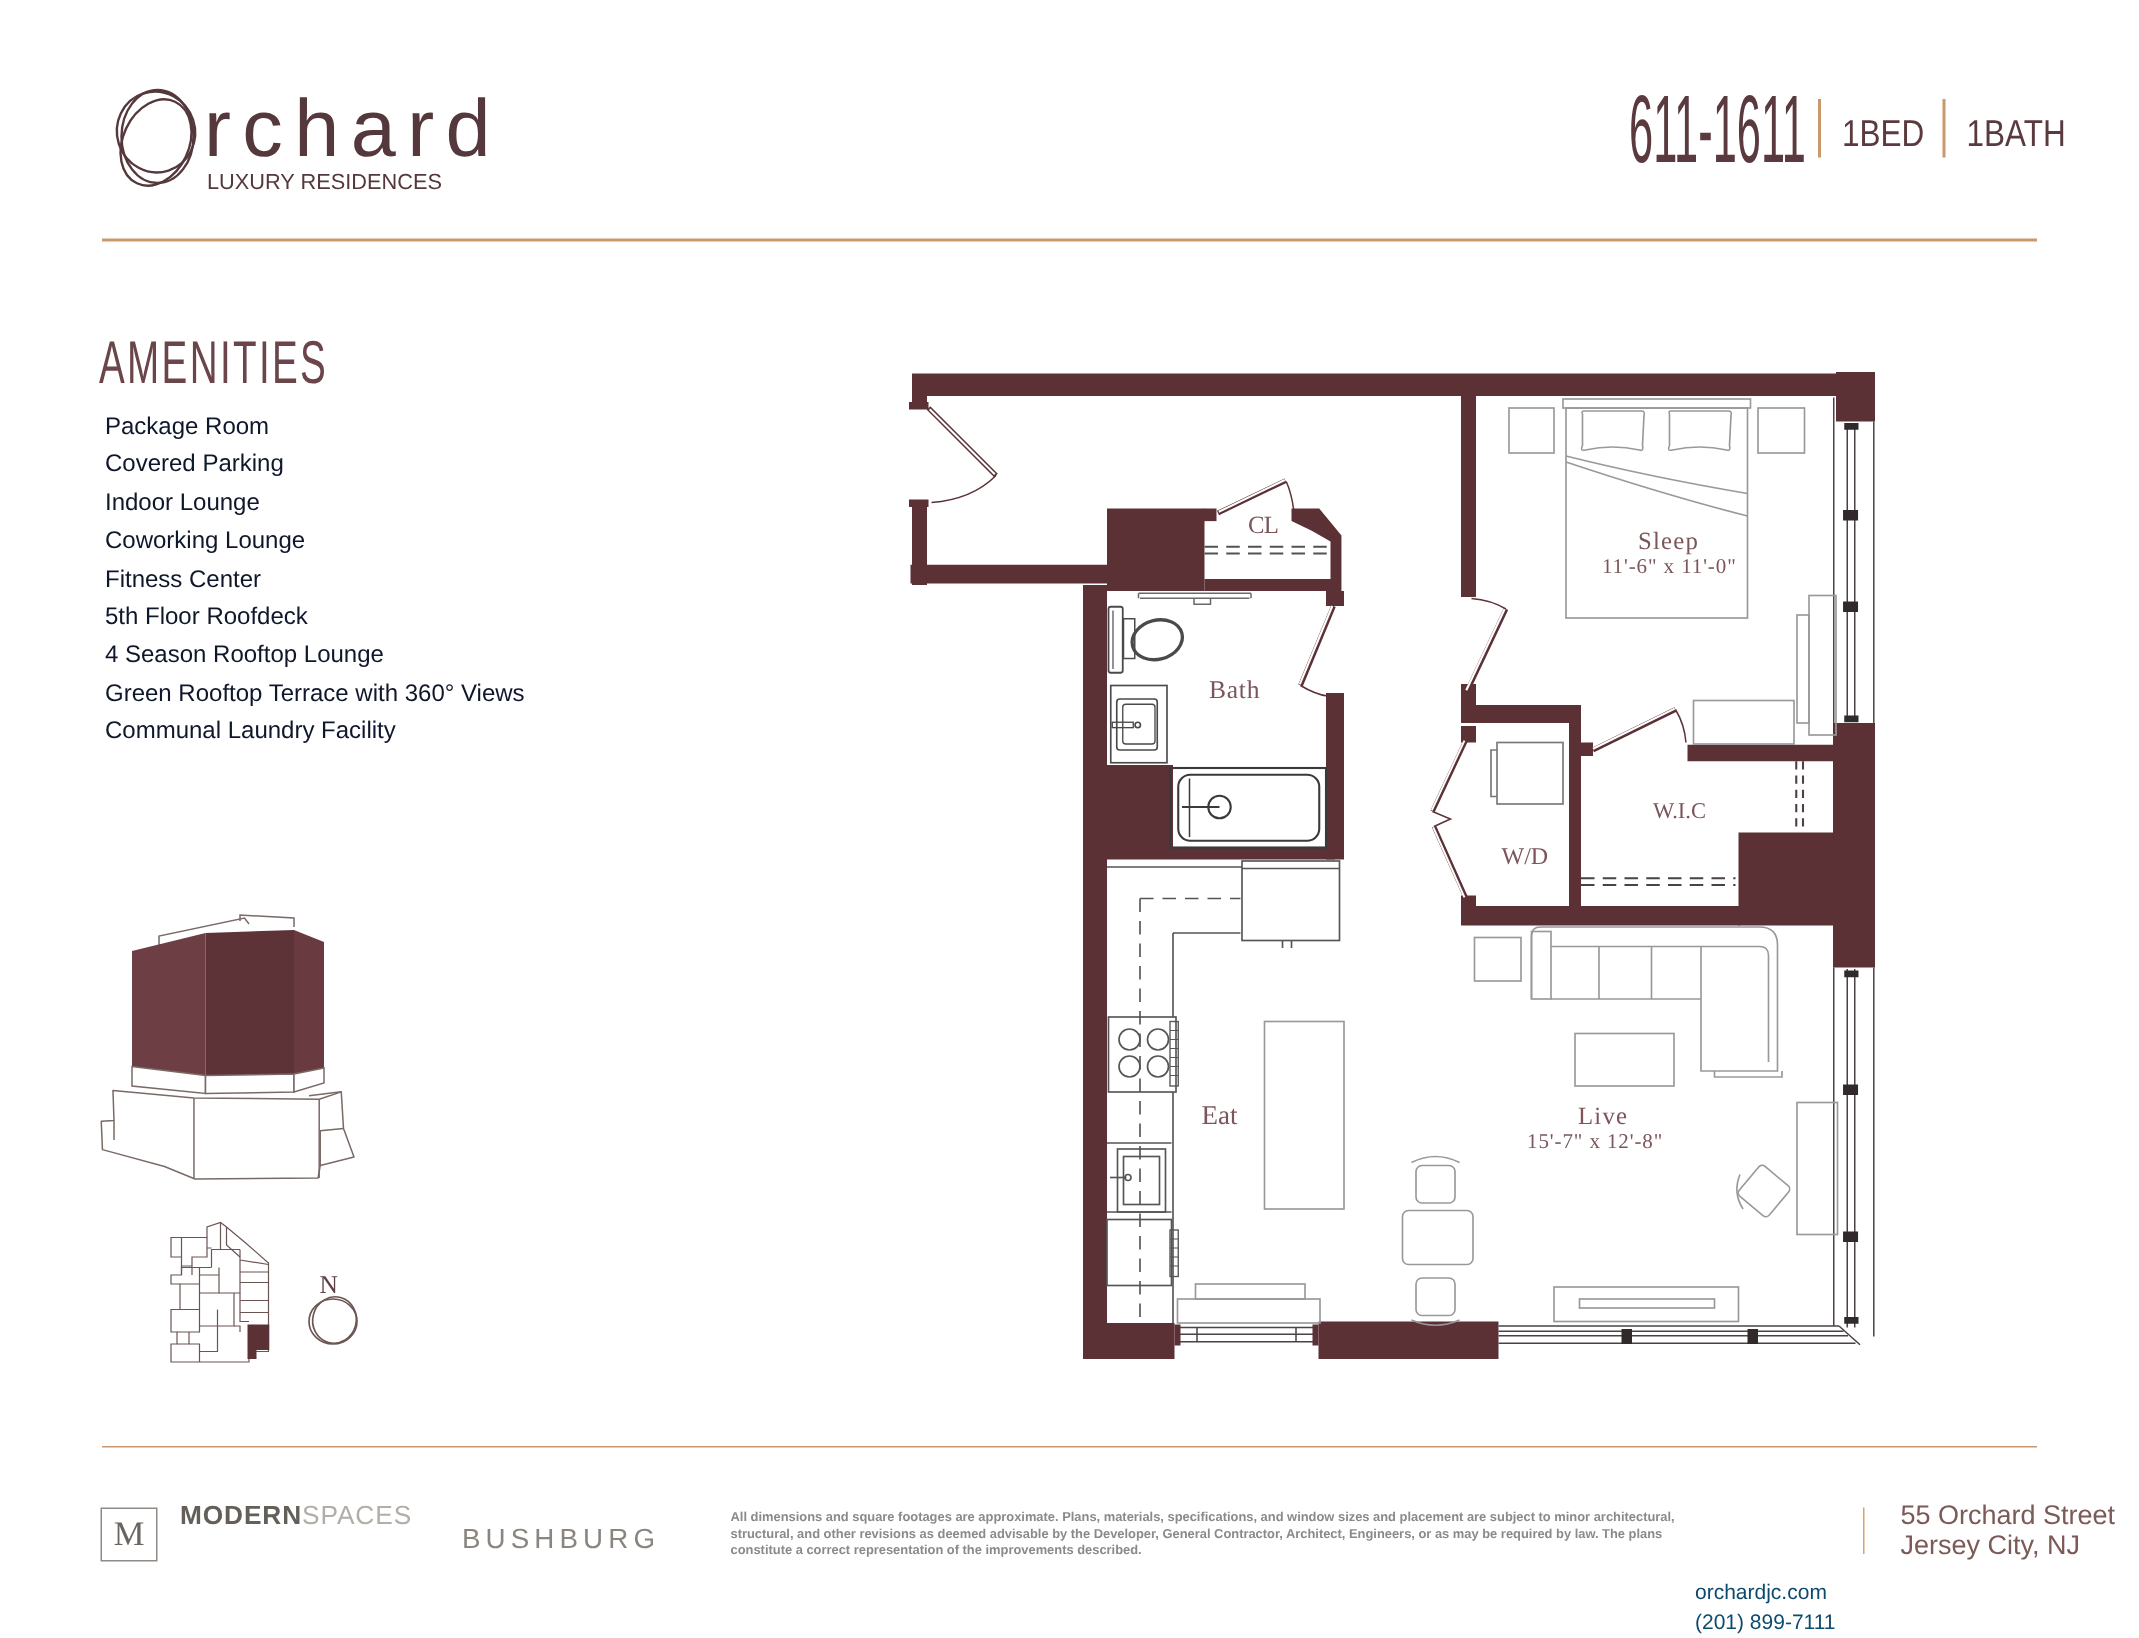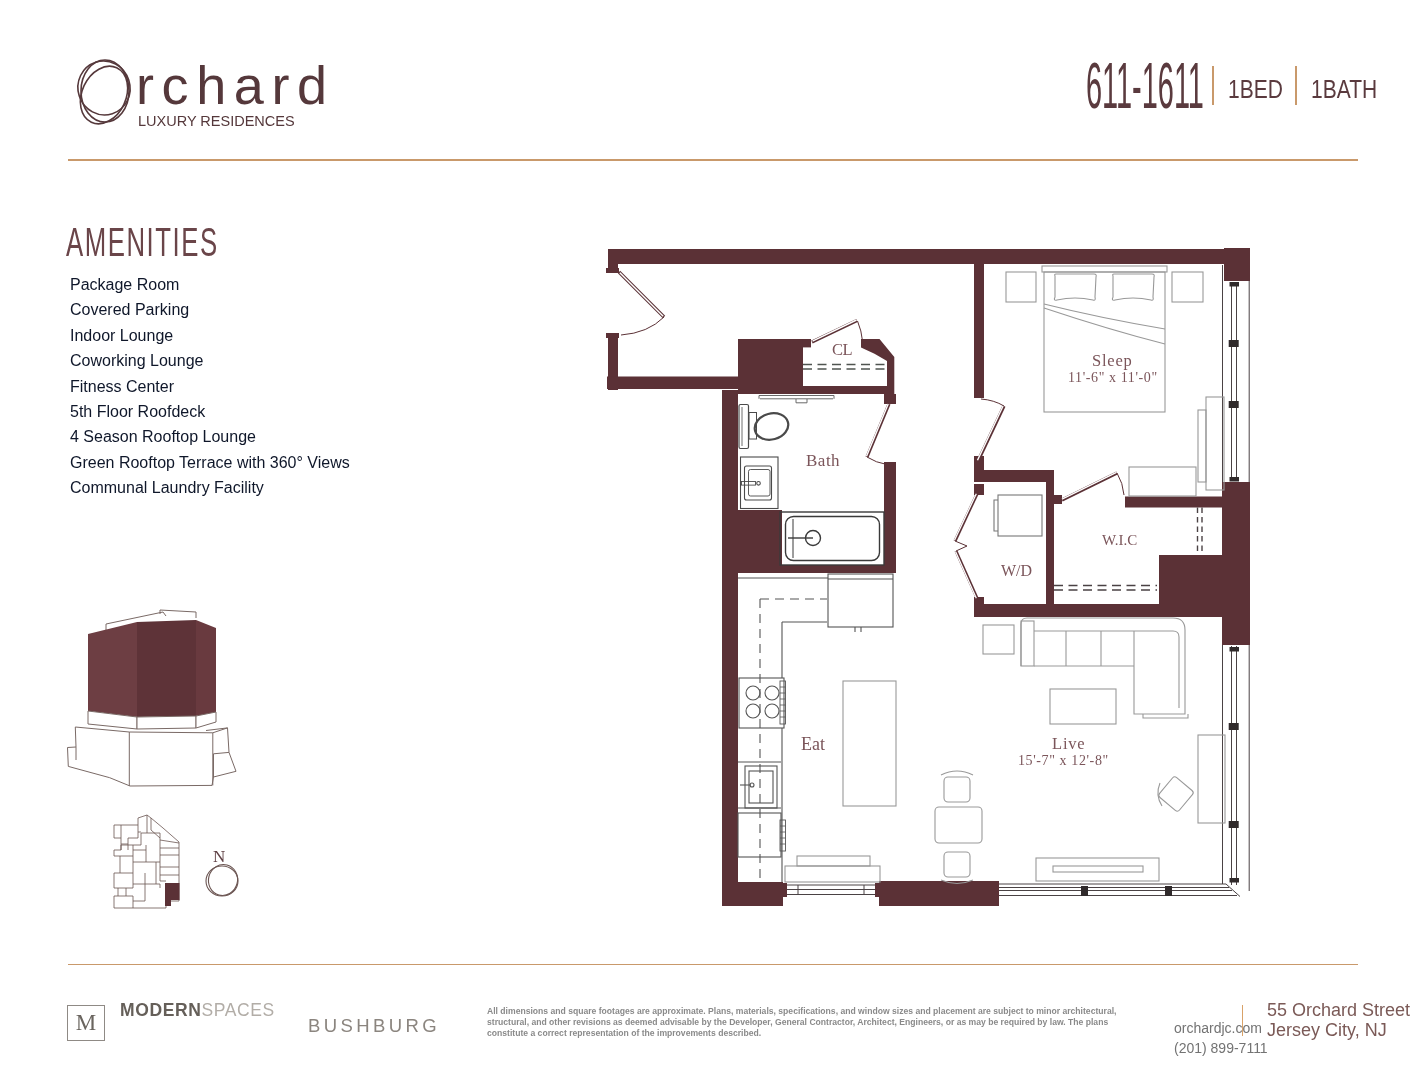--- a/index.html
+++ b/index.html
@@ -434,17 +434,17 @@
 </div>
 
 <div class="abs" style="left:120px;top:1000px;font-size:17.5px;letter-spacing:0.6px;color:#655f59;"><b>MODERN</b><span style="color:#b2ada7;">SPACES</span></div>
 
 <div class="abs" style="left:308px;top:1015px;font-size:18.5px;letter-spacing:3.4px;color:#8b857f;">BUSHBURG</div>
 
 <div class="abs" style="left:487px;top:1006px;width:640px;font-size:8.6px;line-height:11px;color:#8a8a8a;font-weight:bold;">
 All dimensions and square footages are approximate. Plans, materials, specifications, and window sizes and placement are subject to minor architectural,<br>structural, and other revisions as deemed advisable by the Developer, General Contractor, Architect, Engineers, or as may be required by law. The plans<br>constitute a correct representation of the improvements described.
 </div>
 
-<div class="abs" style="left:1130px;top:1019px;font-size:14px;line-height:19.5px;color:#737373;margin-left:44px;">orchardjc.com<br>(201) 899-7111</div>
+<div class="abs" style="left:1130px;top:1052px;font-size:14px;line-height:19.5px;color:#0c4a6e;">orchardjc.com<br>(201) 899-7111</div>
 
 <div class="abs" style="left:1241.5px;top:1005px;width:1.6px;height:31px;background:#d9a268;"></div>
 
 <div class="abs" style="left:1267px;top:1001px;font-size:18px;line-height:19.5px;color:#7b5a57;">55 Orchard Street<br>Jersey City, NJ</div>
 
 </body></html>

